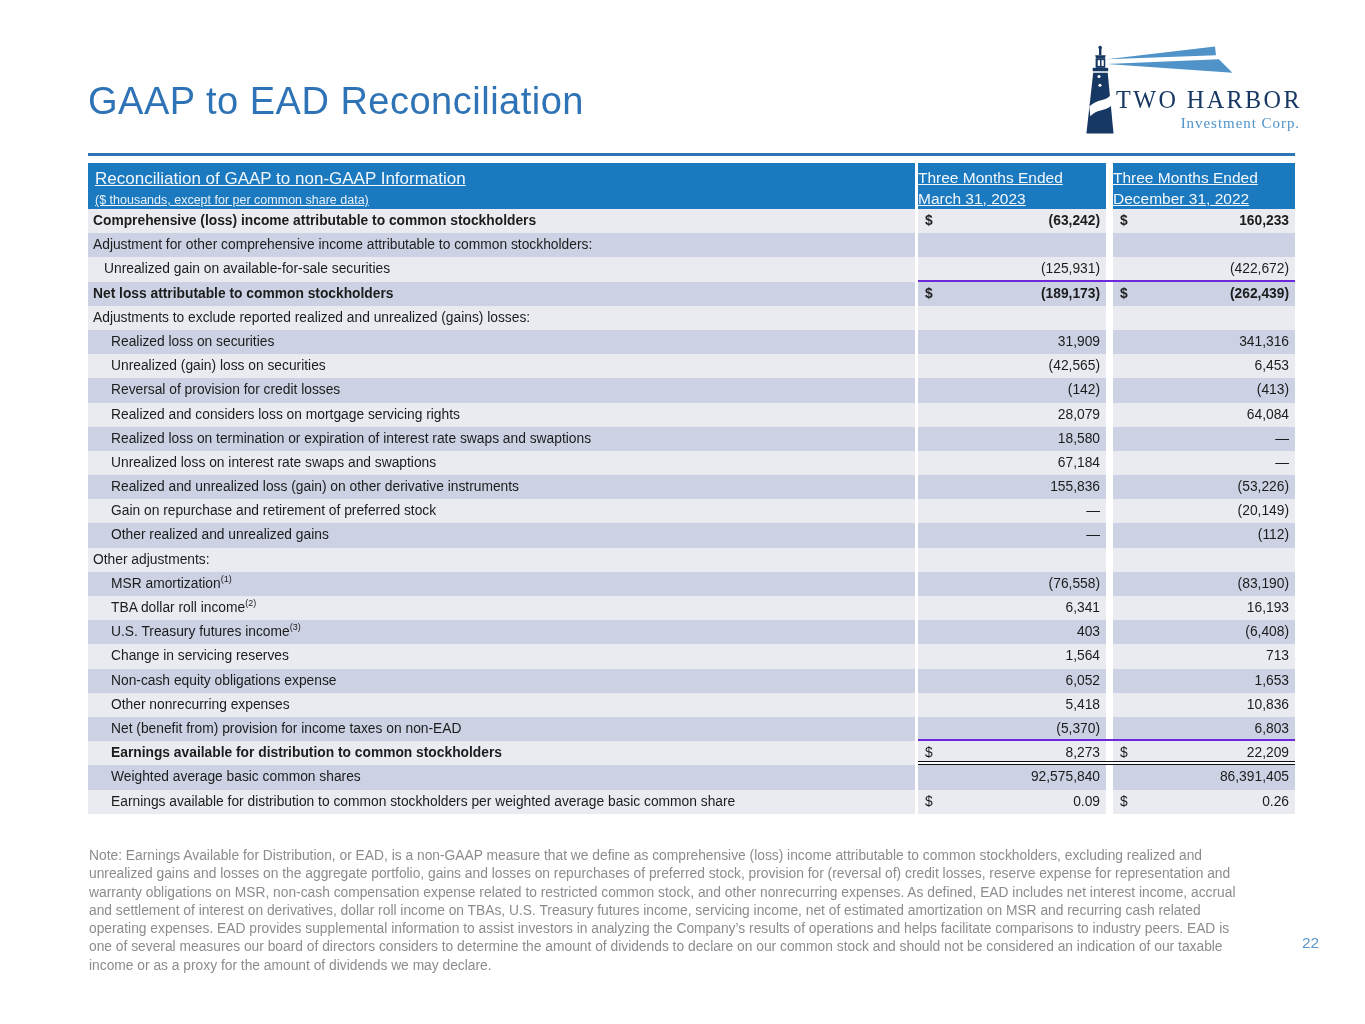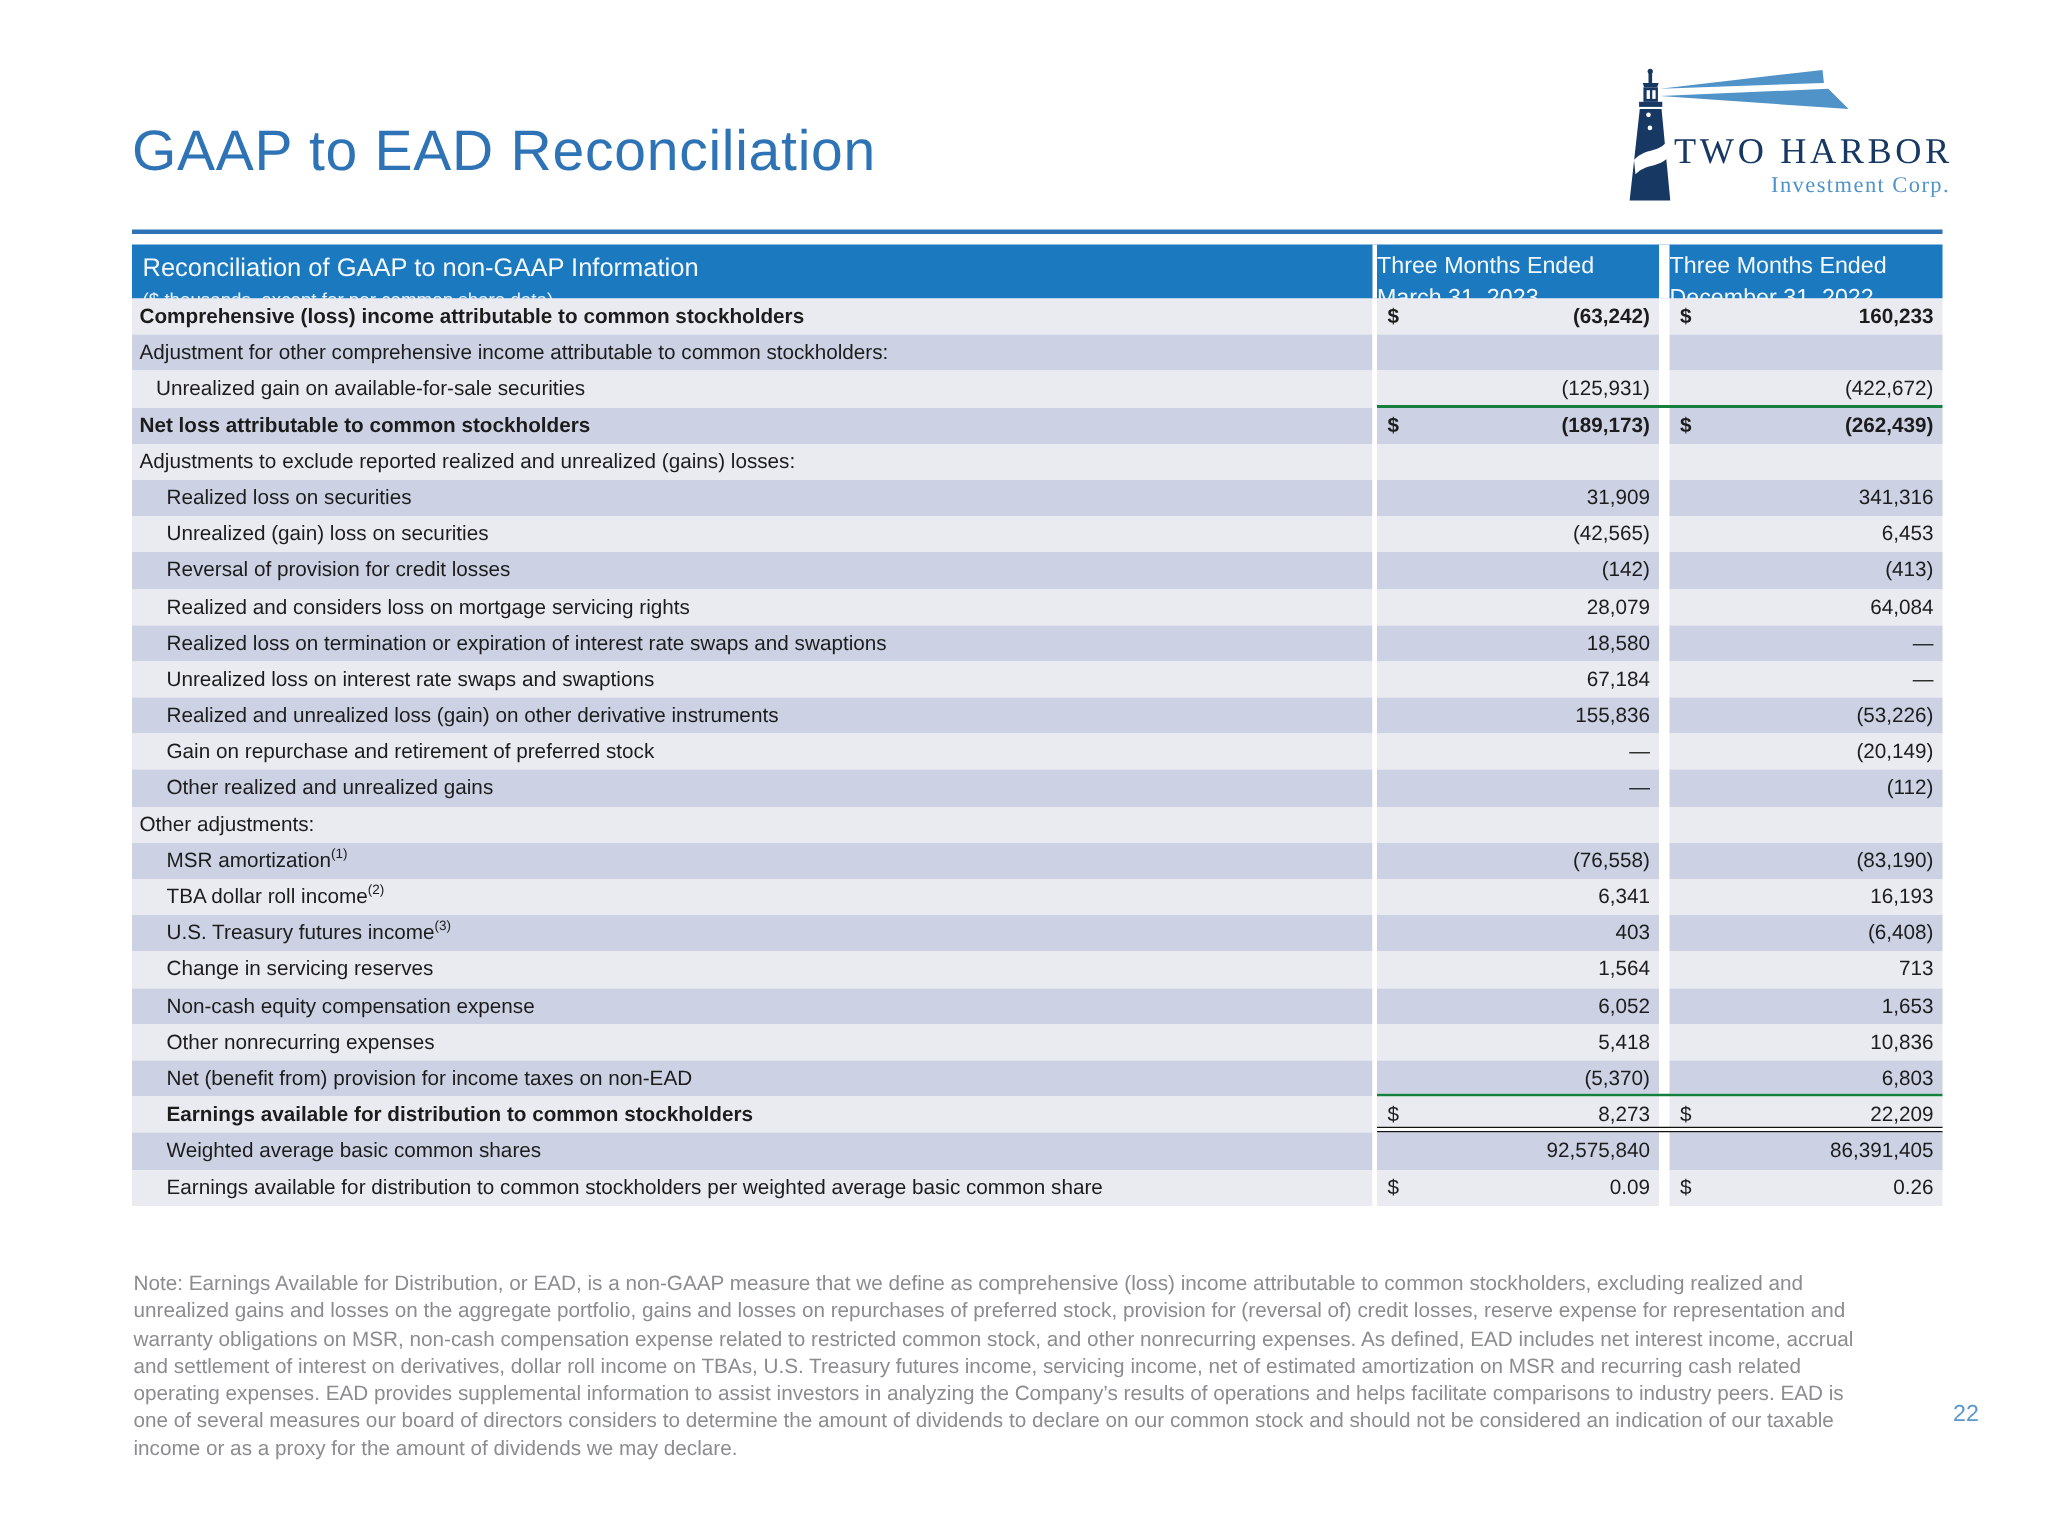--- a/index.html
+++ b/index.html
@@ -12,21 +12,21 @@
     position:absolute;left:88px;top:80px;
     font-size:38px;color:var(--title-blue,#2e73b5);
     letter-spacing:.5px;white-space:nowrap;
   }
   
   .logo{position:absolute;left:1070px;top:44px;width:232px;height:98px;}
   
   .rule{position:absolute;left:88px;top:153px;width:1207px;height:2.5px;background:var(--title-blue,#2e73b5);}
   
   .recon-table{position:absolute;left:88px;top:163px;width:1207px;font-size:13.8px;color:var(--text-dark,#1c1c1c);}
-  .thead{background:var(--header-blue,#1b79c0);color:#f3f8fd;height:36px;display:flex;}
+  .thead{background:var(--header-blue,#1b79c0);color:#f3f8fd;height:46px;display:flex;text-decoration:underline;}
   .th-label{flex:1;padding:6px 0 0 7px;}
   .th-title{font-size:17px;}
   .th-sub{font-size:12.5px;margin-top:4px;color:#e8f1fa;}
   .th-col{text-align:left;padding:5px 6px 0 0;font-size:15.5px;line-height:20.5px;}
   .th-col.c1{width:182px;}
   .th-col.c2{width:176px;}
   .thead .sep1{width:3px;}
   .thead .sep2{width:7px;}
   .row{display:flex;height:24.2px;line-height:24.2px;box-sizing:border-box;}
   .cell-label{flex:1;padding-left:5px;white-space:nowrap;overflow:hidden;}
@@ -37,21 +37,21 @@
   .vals{display:flex;box-sizing:border-box;}
   .vcell{display:flex;box-sizing:border-box;}
   .vcell.v1{width:188px;}
   .vcell.v2{width:182px;}
   .vcell .cur{padding-left:7px;}
   .vcell .num{margin-left:auto;padding-right:6px;}
   .light .cell-label,.light .vcell{background:var(--row-light,#e9ebf1);}
   .lav .cell-label,.lav .vcell{background:var(--row-lav,#ccd2e3);}
   .bold .cell-label{font-weight:bold;}
   .vbold .vcell{font-weight:bold;}
-  .b-single .vals{border-bottom:2px solid #15803d;}
+  .b-single .vals{border-bottom:2px solid #6d28d9;}
   .b-double .vals{border-bottom:4px double #111;}
   sup{font-size:9px;vertical-align:6px;line-height:0;}
   .note{
     position:absolute;left:89px;top:847px;width:1165px;
     font-size:13.8px;line-height:18.3px;color:var(--note-gray,#8a8c8f);
     text-align:left;
   }
   .pagenum{position:absolute;left:1264px;top:934px;font-size:15.5px;color:var(--page-blue,#5b97c9);margin-left:38px;}
   .logo-serif{font-family:"Liberation Serif", serif;}
 </style>
@@ -384,21 +384,21 @@
         <span class="num">1,564</span>
       </div>
       <div class="sep2"></div>
       <div class="vcell v2">
         <span class="cur"></span>
         <span class="num">713</span>
       </div>
     </div>
   </div>
       <div class="row lav">
-    <div class="cell-label ind2">Non-cash equity compensation expense</div>
+    <div class="cell-label ind2">Non-cash equity obligations expense</div>
     <div class="sep1"></div>
     <div class="vals">
       <div class="vcell v1">
         <span class="cur"></span>
         <span class="num">6,052</span>
       </div>
       <div class="sep2"></div>
       <div class="vcell v2">
         <span class="cur"></span>
         <span class="num">1,653</span>

